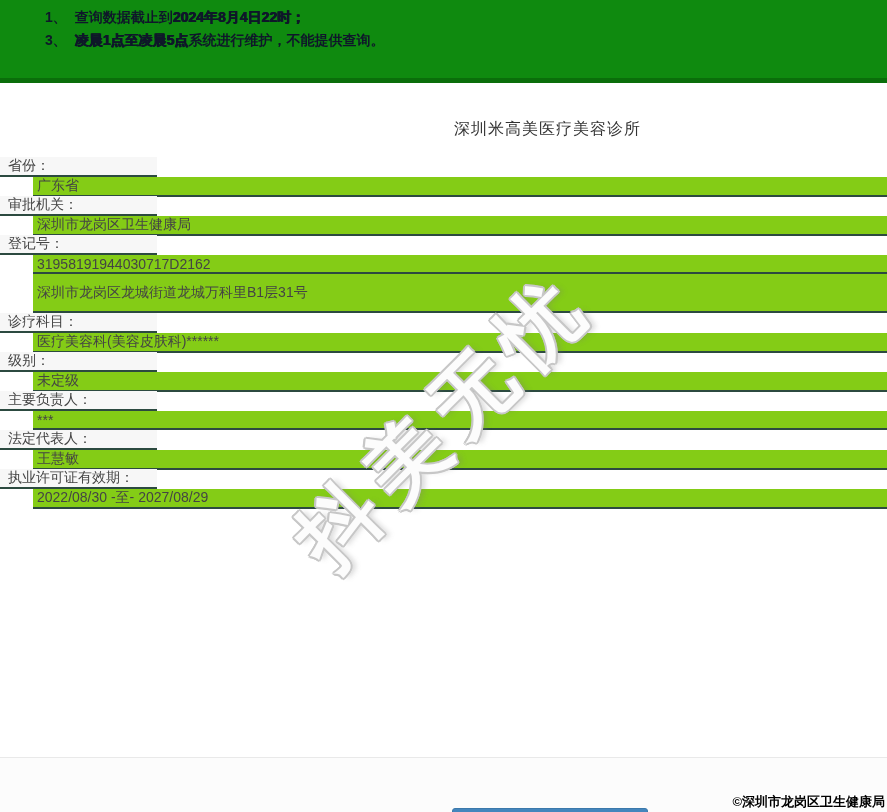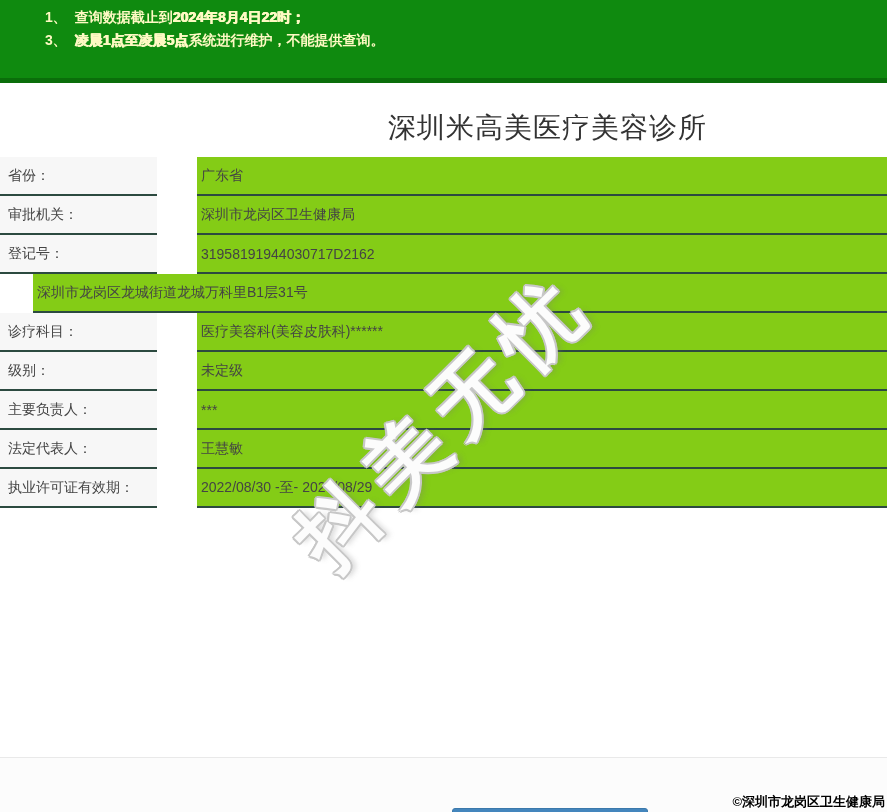--- a/index.html
+++ b/index.html
@@ -18,48 +18,49 @@
 
   
   .banner {
     background: #0f8a0f;
     border-bottom: 5px solid #0a6e0a;
     padding: 6px 10px 4px 45px;
     box-sizing: border-box;
     height: 83px;
   }
   .banner-line {
-    color: #fef9c3;
+    color: #0f172a;
     font-size: 14px;
     line-height: 23px;
     font-weight: 700;
     white-space: nowrap;
   }
   .banner-line .num { margin-right: 8px; }
   .banner-line .strong {
     text-shadow: 0.6px 0 currentColor, -0.3px 0 currentColor;
   }
 
   
   .title {
     height: 74px;
     box-sizing: border-box;
-    padding-top: 26px;
+    padding-top: 36px;
     padding-left: 208px;
     text-align: center;
-    font-size: 28px;
+    font-size: 16px;
     color: #333333;
     letter-spacing: 1px;
   }
 
   
   .info-table { width: 887px; }
   .row {
     display: flex;
     height: 39px;
+    flex-direction: column;
   }
   .cell {
     display: flex;
     align-items: center;
     font-size: 14px;
     color: #444444;
     border-bottom: 2px solid #2c4a40;
     box-sizing: border-box;
   }
   .cell.label {

